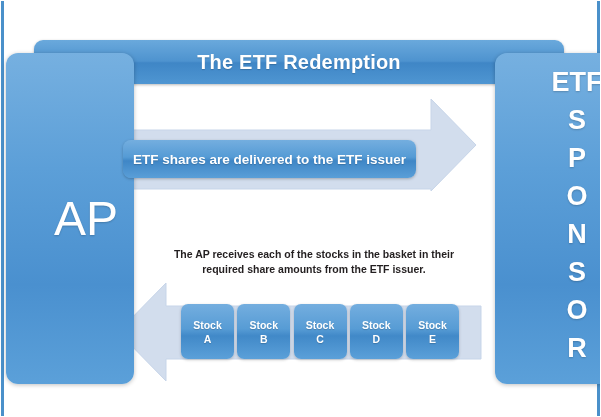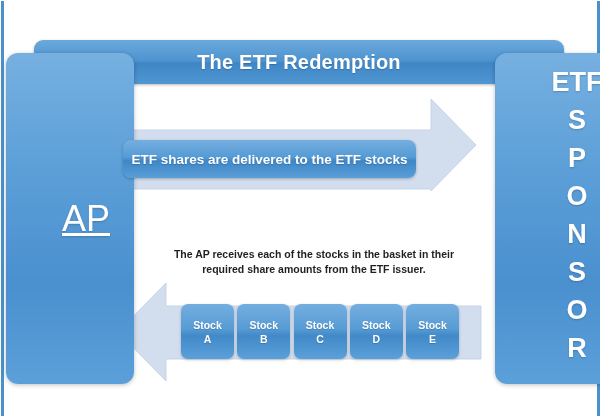--- a/index.html
+++ b/index.html
@@ -64,24 +64,23 @@
     display: flex;
     align-items: center;
     justify-content: center;
     padding-left: 32px;
   }
   #ap-box  { left: 5px; }
   #sponsor-box { left: 494px; width: 100px; }
 
   #ap-box .pillar-label {
     color: #ffffff;
-    font-size: 36px;
+    font-size: 48px;
     font-weight: 400;
     text-shadow: 0 1px 2px rgba(0,0,0,0.2);
-    text-decoration: underline;
   }
   #sponsor-box .sponsor-stack {
     display: flex;
     flex-direction: column;
     align-items: center;
     justify-content: flex-start;
     height: 100%;
     padding-top: 10px;
     box-sizing: border-box;
   }
@@ -207,21 +206,21 @@
       <span>O</span>
       <span>N</span>
       <span>S</span>
       <span>O</span>
       <span>R</span>
     </div>
   </div>
 
 
   <div id="delivery-callout">
-    <span class="callout-text">ETF shares are delivered to the ETF stocks</span>
+    <span class="callout-text">ETF shares are delivered to the ETF issuer</span>
   </div>
 
   <div id="lower-caption">The AP receives each of the stocks in the basket in their required share amounts from the ETF issuer.</div>
 
   <div id="stock-row">
     <div class="stock-box">
       <span>Stock</span>
       <span>A</span>
     </div>
     <div class="stock-box">

